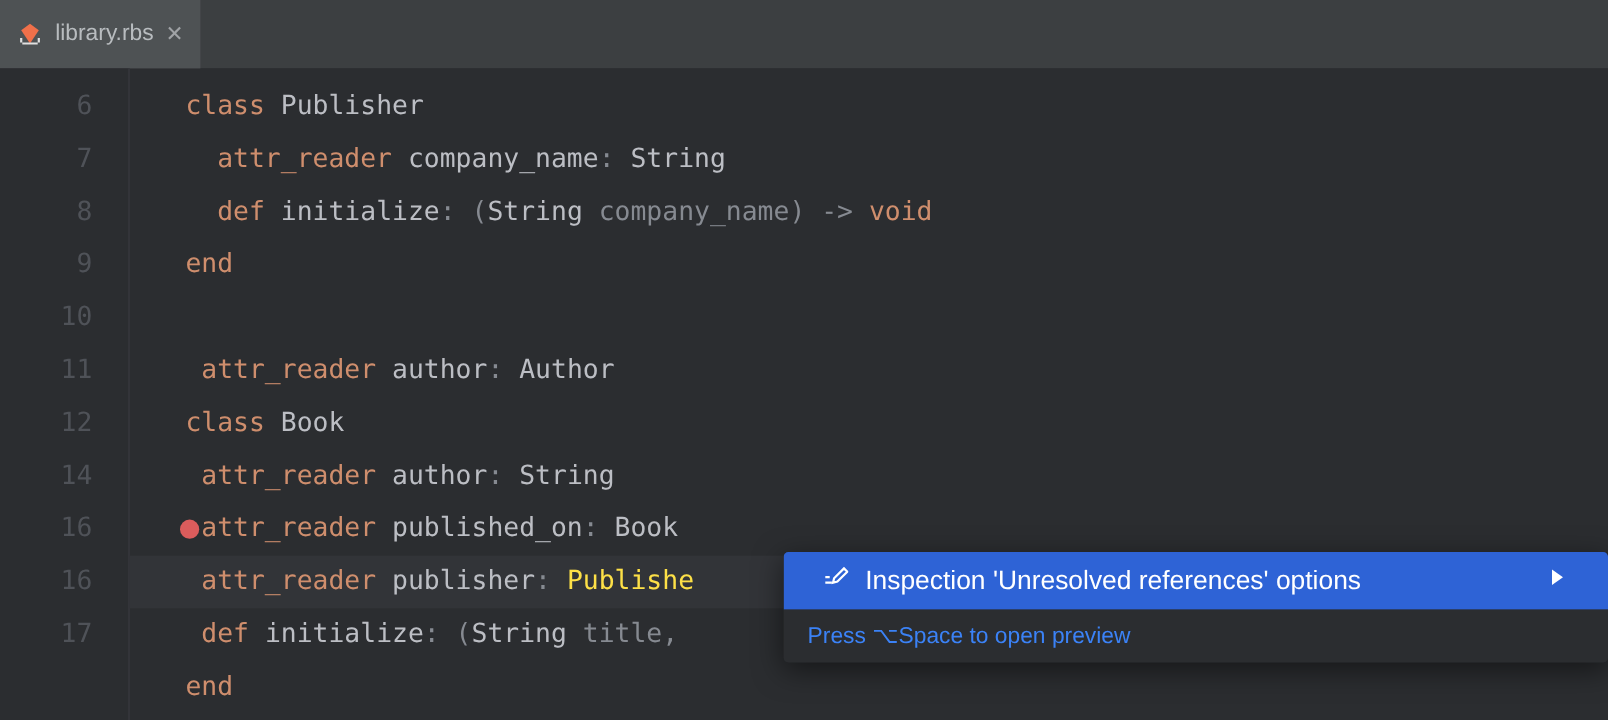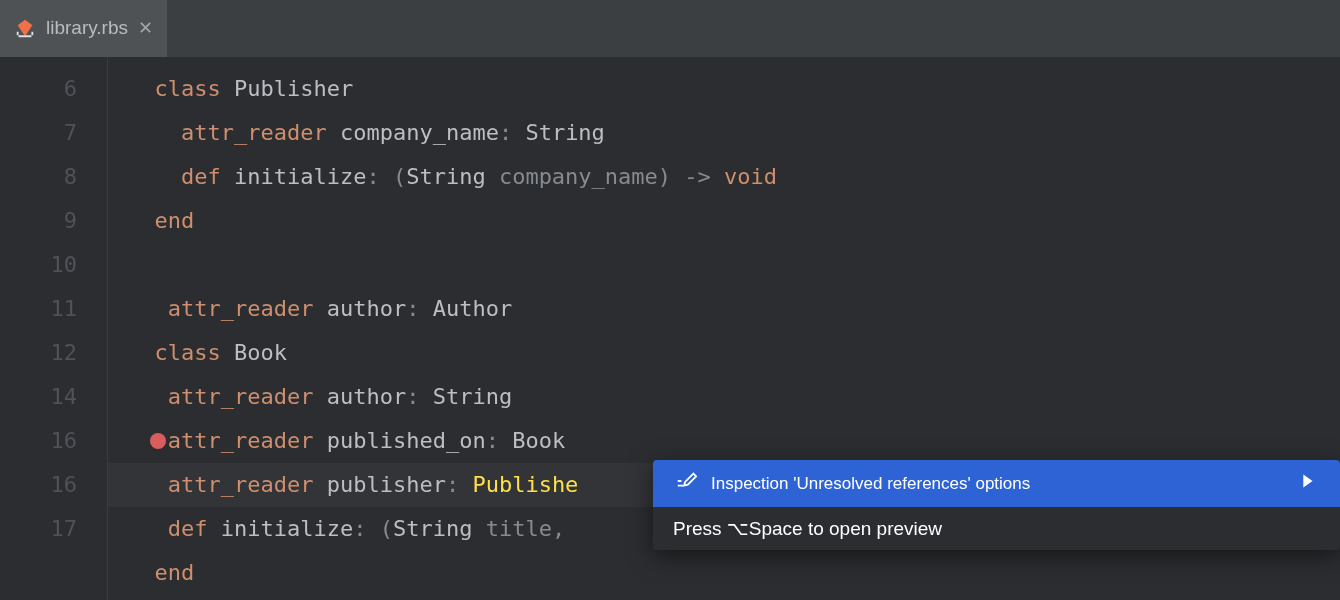--- a/index.html
+++ b/index.html
@@ -81,28 +81,28 @@
     border-radius: 4px;
     overflow: hidden;
     font-family: -apple-system, "Segoe UI", sans-serif;
   }
   .popup-item {
     display: flex;
     align-items: center;
     gap: 14px;
     background: #2e63d6;
     color: #ffffff;
-    font-size: 17px;
-    padding: 10px 22px;
+    font-size: 22px;
+    padding: 10px 32px;
     cursor: pointer;
   }
   .popup-item .arrow { margin-left: auto; }
   .popup-item svg { width: 22px; height: 22px; flex: none; }
   .popup-footer {
-    color: #ffffff;
+    color: #3b82f6;
     font-size: 19px;
     padding: 10px 20px;
     background: #2b2d30;
   }
 </style>
 </head>
 <body>
 
 <div class="tab-bar">
   <div class="tab">

